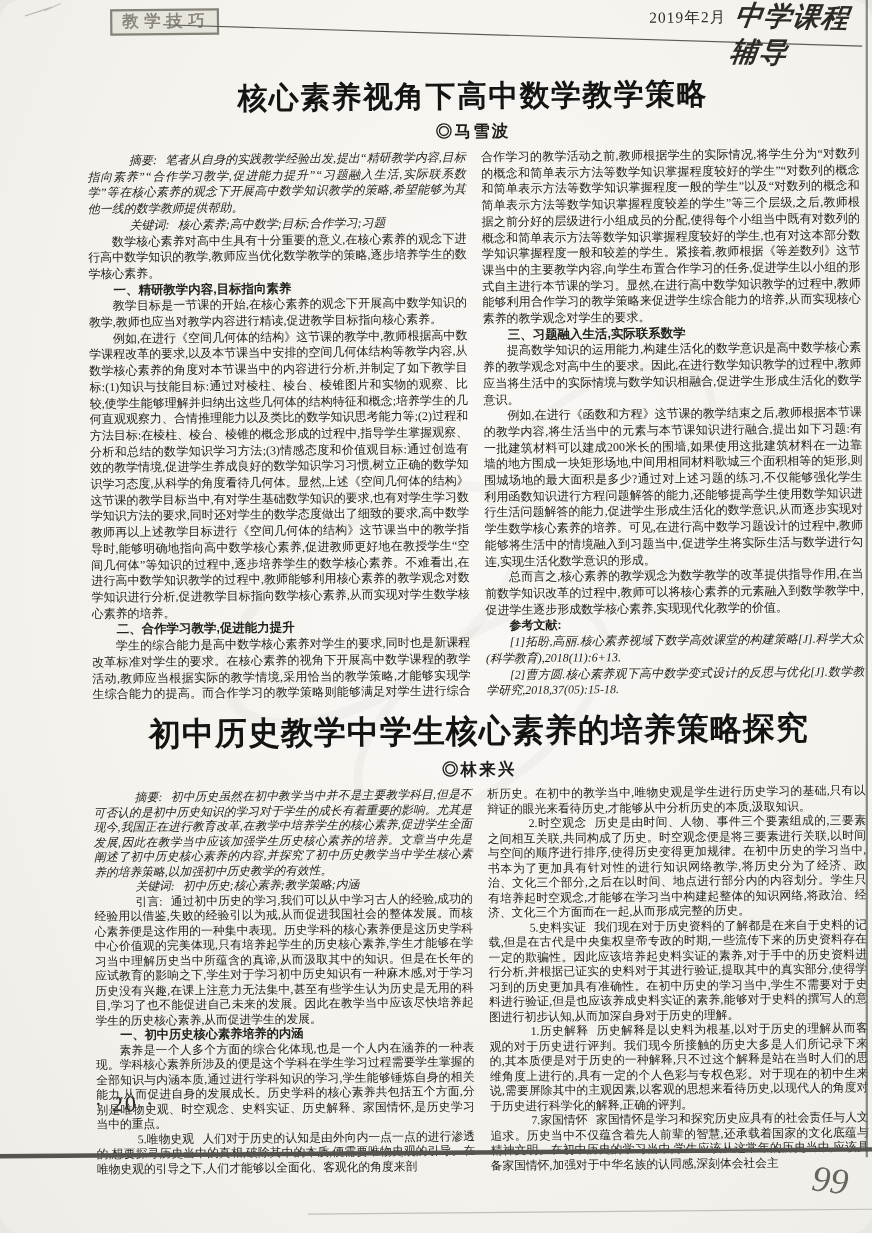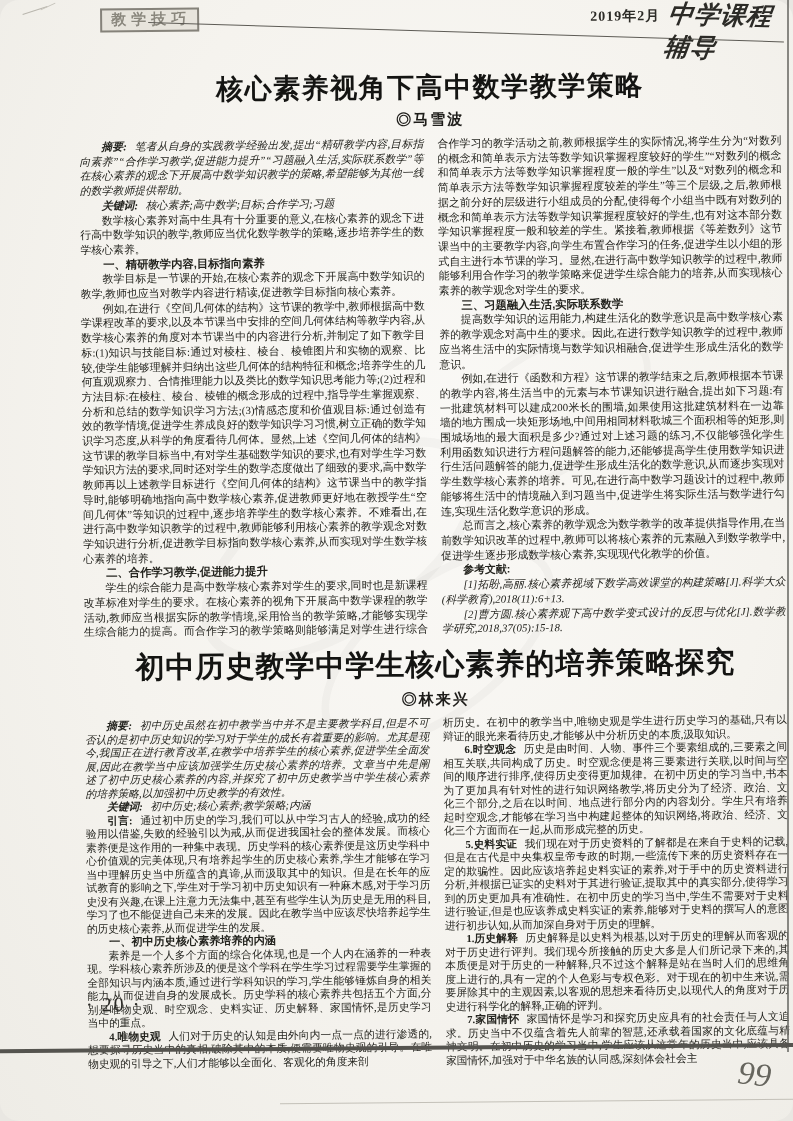--- a/index.html
+++ b/index.html
@@ -42,21 +42,21 @@
     border:2px solid #85827a;padding:0 6px 1px 9px;
     text-shadow:0 0 1px #f5f3ee;
   }
   .header-rule{
     position:absolute;left:70px;top:16px;width:636px;height:0;
     border-top:1.6px solid #5d5b55;
     transform:rotate(2.3deg);transform-origin:left center;
   }
   .issue-date{
     position:absolute;left:512px;top:6px;
-    font-weight:bold;font-size:14px;letter-spacing:1px;color:#2c2b27;
+    font-weight:normal;font-size:14px;letter-spacing:1px;color:#2c2b27;
   }
   .journal-name{
     position:absolute;left:588px;top:-2px;
     font-family:"Liberation Serif", serif;
     font-weight:bold;font-style:italic;font-size:25px;letter-spacing:1px;
     color:#2c2b27;transform:rotate(2deg) skewX(-6deg);
   }
   
   .article-title{
     text-align:center;margin:0;
@@ -68,21 +68,21 @@
   .article-author{
     text-align:center;font-size:15px;letter-spacing:2px;
     margin:5px 0 7px 0;color:#1e1d1a;font-weight:bold;
   }
   .cols{display:flex;gap:14px;overflow:hidden;text-align:justify;}
   .col{width:344px;flex:0 0 344px;}
   .a1 .cols{height:499px;font-size:10.9px;line-height:14.7px;}
   .a2 .cols{height:352px;font-size:10.7px;line-height:13.5px;}
   .cols p{margin:0;text-indent:2em;}
   .kai{font-style:italic;}
-  .lead{font-weight:bold;margin-right:.7em;}
+  .lead{font-weight:normal;margin-right:.7em;margin-left:16px;}
   .sec-h{font-weight:bold;font-family:"Liberation Sans", sans-serif;font-size:1.04em;}
   .refs-label{font-weight:bold;font-family:"Liberation Sans", sans-serif;}
   .ref{font-style:italic;text-indent:0;padding-left:0;}
   .affiliation{font-style:italic;text-align:right;text-indent:0;padding-right:6px;margin-top:3px;}
   .a2{margin-top:10px;}
   
   .pageno-left{
     position:absolute;left:86px;top:993px;
     font-size:20px;letter-spacing:2px;color:#2a2925;
     transform:rotate(-0.6deg);
@@ -145,25 +145,25 @@
     <div class="article a2">
       <h1 class="article-title">初中历史教学中学生核心素养的培养策略探究</h1>
       <div class="article-author">◎林来兴</div>
       <div class="cols">
         <div class="col">
           <p class="kai"><span class="lead">摘要:</span><span>初中历史虽然在初中教学当中并不是主要教学科目,但是不可否认的是初中历史知识的学习对于学生的成长有着重要的影响。尤其是现今,我国正在进行教育改革,在教学中培养学生的核心素养,促进学生全面发展,因此在教学当中应该加强学生历史核心素养的培养。文章当中先是阐述了初中历史核心素养的内容,并探究了初中历史教学当中学生核心素养的培养策略,以加强初中历史教学的有效性。</span></p>
           <p class="kai"><span class="lead">关键词:</span><span>初中历史;核心素养;教学策略;内涵</span></p>
           <p><span class="lead">引言:</span><span>通过初中历史的学习,我们可以从中学习古人的经验,成功的经验用以借鉴,失败的经验引以为戒,从而促进我国社会的整体发展。而核心素养便是这作用的一种集中表现。历史学科的核心素养便是这历史学科中心价值观的完美体现,只有培养起学生的历史核心素养,学生才能够在学习当中理解历史当中所蕴含的真谛,从而汲取其中的知识。但是在长年的应试教育的影响之下,学生对于学习初中历史知识有一种麻木感,对于学习历史没有兴趣,在课上注意力无法集中,甚至有些学生认为历史是无用的科目,学习了也不能促进自己未来的发展。因此在教学当中应该尽快培养起学生的历史核心素养,从而促进学生的发展。</span></p>
           <p class="sec-h">一、初中历史核心素养培养的内涵</p>
           <p>素养是一个人多个方面的综合化体现,也是一个人内在涵养的一种表现。学科核心素养所涉及的便是这个学科在学生学习过程需要学生掌握的全部知识与内涵本质,通过进行学科知识的学习,学生能够锤炼自身的相关能力,从而促进自身的发展成长。历史学科的核心素养共包括五个方面,分别是唯物史观、时空观念、史料实证、历史解释、家国情怀,是历史学习当中的重点。</p>
-          <p><span class="lead">4.唯物史观</span><span>人们对于历史的认知是由外向内一点一点的进行渗透的,想要探寻历史当中的真相,破除其中的本质,便需要唯物史观的引导。在唯物史观的引导之下,人们才能够以全面化、客观化的角度来剖</span></p>
+          <p><span class="lead">5.唯物史观</span><span>人们对于历史的认知是由外向内一点一点的进行渗透的,想要探寻历史当中的真相,破除其中的本质,便需要唯物史观的引导。在唯物史观的引导之下,人们才能够以全面化、客观化的角度来剖</span></p>
         </div>
         <div class="col">
           <p style="text-indent:0">析历史。在初中的教学当中,唯物史观是学生进行历史学习的基础,只有以辩证的眼光来看待历史,才能够从中分析历史的本质,汲取知识。</p>
-          <p><span class="lead">6.时空观念</span><span>历史是由时间、人物、事件三个要素组成的,三要素之间相互关联,共同构成了历史。时空观念便是将三要素进行关联,以时间与空间的顺序进行排序,使得历史变得更加规律。在初中历史的学习当中,书本为了更加具有针对性的进行知识网络教学,将历史分为了经济、政治、文化三个部分,之后在以时间、地点进行部分内的内容划分。学生只有培养起时空观念,才能够在学习当中构建起整体的知识网络,将政治、经济、文化三个方面而在一起,从而形成完整的历史。</span></p>
+          <p><span class="lead">2.时空观念</span><span>历史是由时间、人物、事件三个要素组成的,三要素之间相互关联,共同构成了历史。时空观念便是将三要素进行关联,以时间与空间的顺序进行排序,使得历史变得更加规律。在初中历史的学习当中,书本为了更加具有针对性的进行知识网络教学,将历史分为了经济、政治、文化三个部分,之后在以时间、地点进行部分内的内容划分。学生只有培养起时空观念,才能够在学习当中构建起整体的知识网络,将政治、经济、文化三个方面而在一起,从而形成完整的历史。</span></p>
           <p><span class="lead">5.史料实证</span><span>我们现在对于历史资料的了解都是在来自于史料的记载,但是在古代是中央集权皇帝专政的时期,一些流传下来的历史资料存在一定的欺骗性。因此应该培养起史料实证的素养,对于手中的历史资料进行分析,并根据已证实的史料对于其进行验证,提取其中的真实部分,使得学习到的历史更加具有准确性。在初中历史的学习当中,学生不需要对于史料进行验证,但是也应该养成史料实证的素养,能够对于史料的撰写人的意图进行初步认知,从而加深自身对于历史的理解。</span></p>
           <p><span class="lead">1.历史解释</span><span>历史解释是以史料为根基,以对于历史的理解从而客观的对于历史进行评判。我们现今所接触的历史大多是人们所记录下来的,其本质便是对于历史的一种解释,只不过这个解释是站在当时人们的思维角度上进行的,具有一定的个人色彩与专权色彩。对于现在的初中生来说,需要屏除其中的主观因素,以客观的思想来看待历史,以现代人的角度对于历史进行科学化的解释,正确的评判。</span></p>
           <p><span class="lead">7.家国情怀</span><span>家国情怀是学习和探究历史应具有的社会责任与人文追求。历史当中不仅蕴含着先人前辈的智慧,还承载着国家的文化底蕴与精神文明。在初中历史的学习当中,学生应该从这常年的历史当中,应该具备家国情怀,加强对于中华名族的认同感,深刻体会社会主</span></p>
         </div>
       </div>
     </div>
 
   </div>
 
   <div class="pageno-left">· 20 ·</div>

